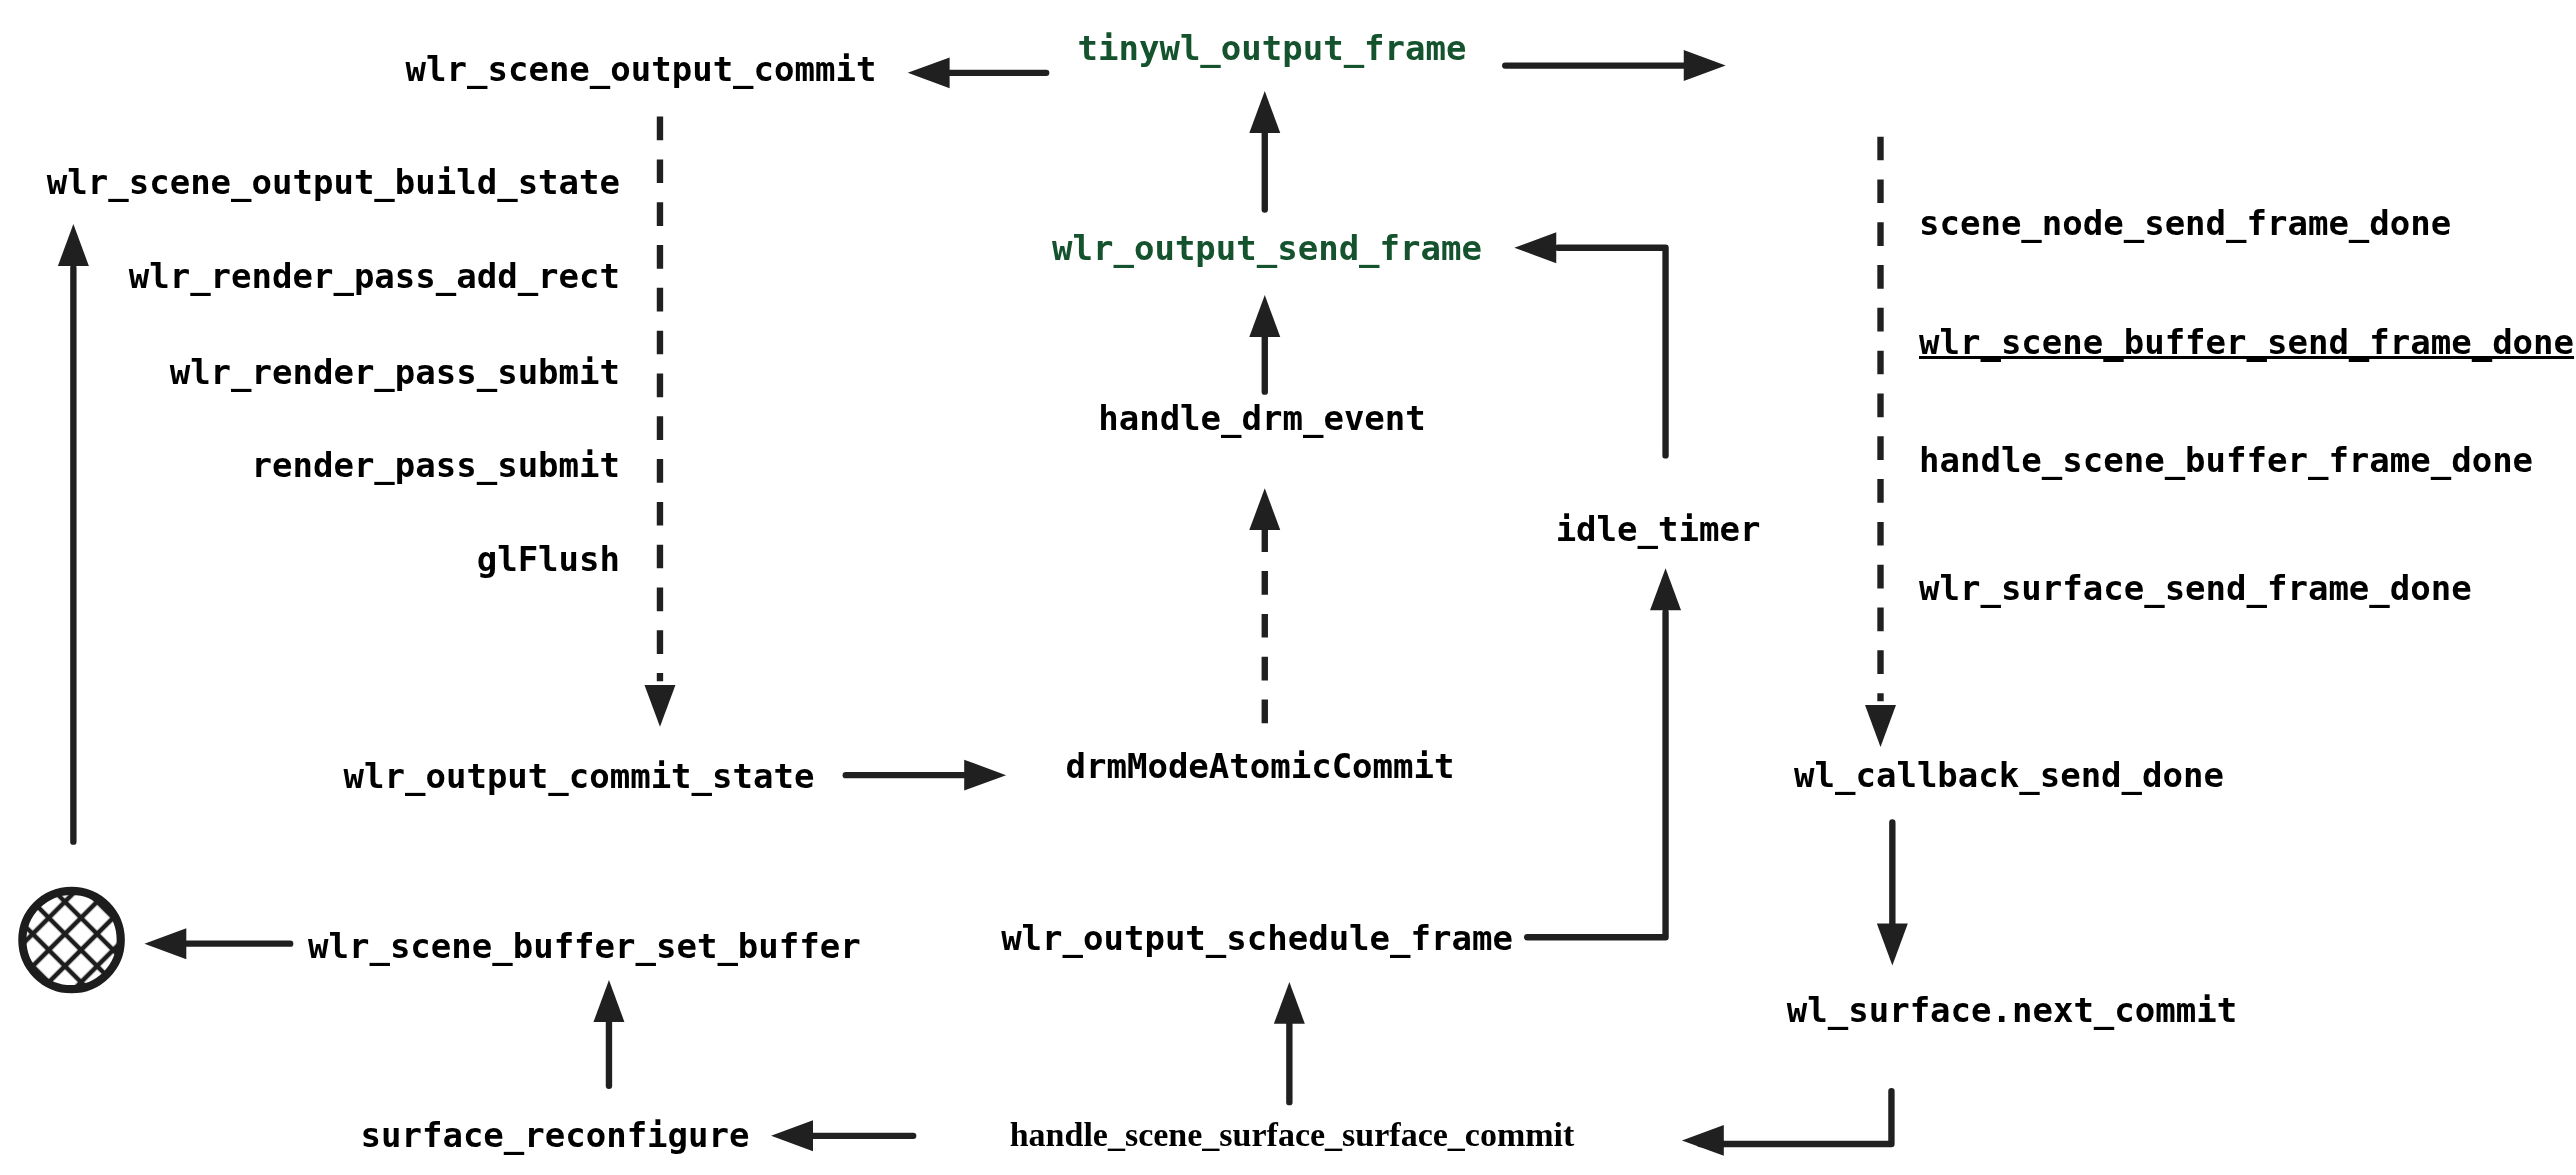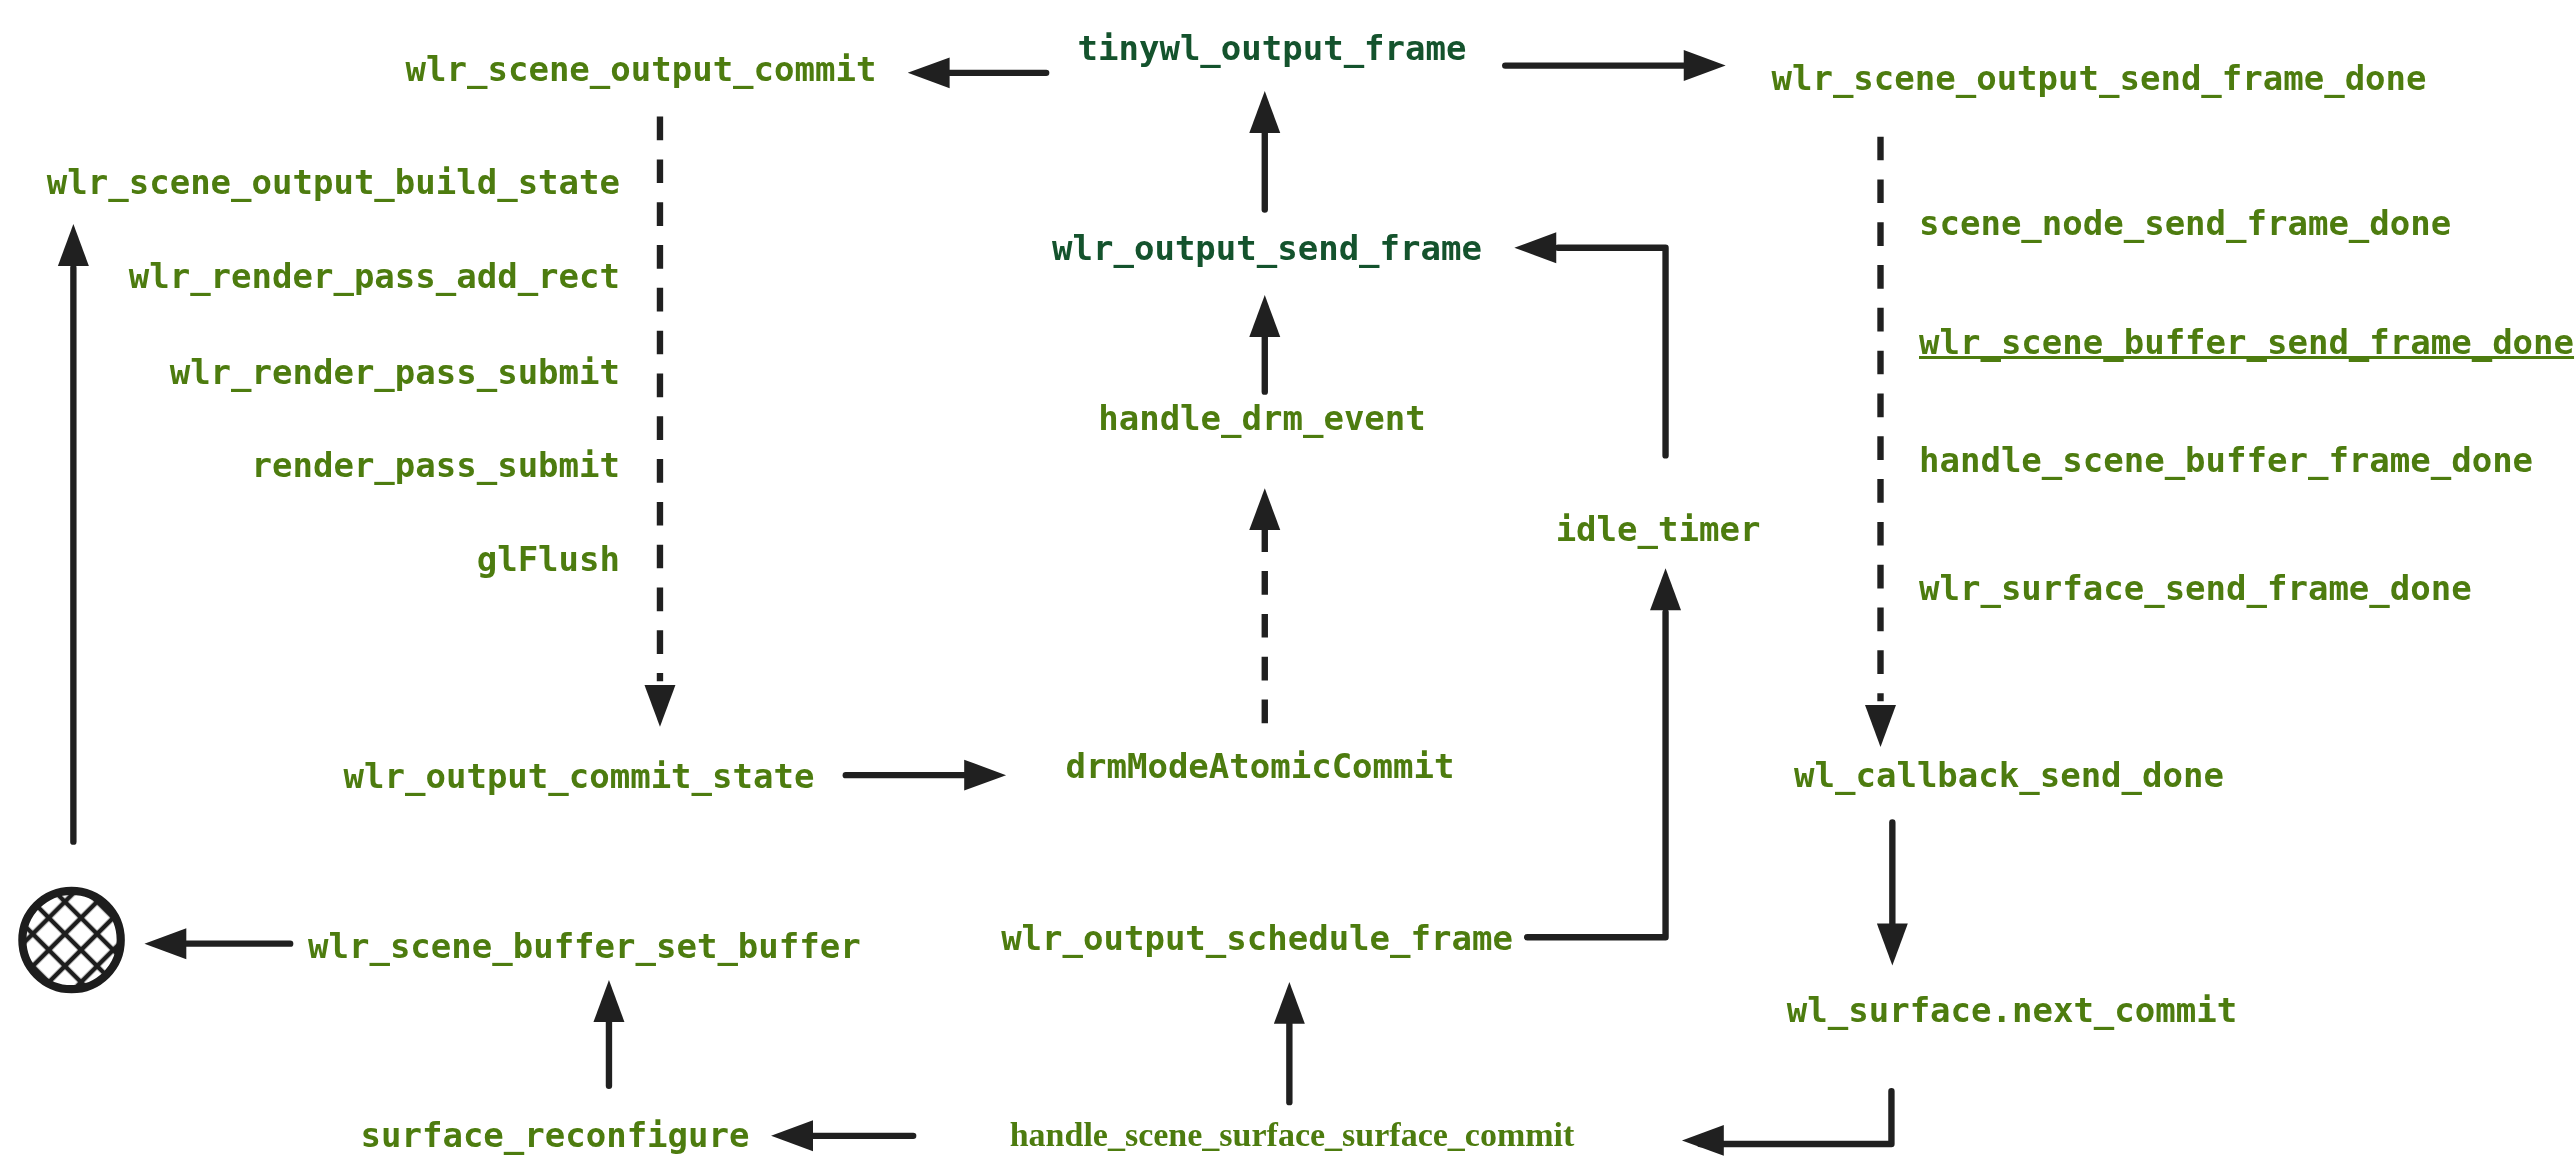--- a/index.html
+++ b/index.html
@@ -1,21 +1,21 @@
 <!DOCTYPE html>
 <html style="font-size:14.6px"><head>
 <meta charset="utf-8">
 <style>
   html,body{margin:0;padding:0;background:#ffffff;}
   body{width:2576px;height:1175px;overflow:hidden;position:relative;
        font-family:"DejaVu Sans Mono","Liberation Mono",monospace;}
   #canvas{position:absolute;left:0;top:0;width:2576px;height:1175px;}
   #edge-layer{position:absolute;left:0;top:0;width:100%;height:100%;}
   #node-layer{position:absolute;left:0;top:0;width:100%;height:100%;}
-  .node{position:absolute;font-size:34px;font-weight:bold;color:#4d7c0f;
+  .node{position:absolute;font-size:34px;font-weight:bold;color:#000000;
         white-space:nowrap;letter-spacing:0;}
   .node.center{transform:translate(-50%,-50%);}
   .node.left{transform:translate(0,-50%);}
   .node.right{transform:translate(-100%,-50%);}
   .node.highlight{color:#14532d;}
   .edge{fill:none;stroke:#202020;stroke-width:7;stroke-linecap:round;stroke-linejoin:round;}
   .edge.dashed{stroke-dasharray:26 21;stroke-linecap:butt;}
   .arrowhead{fill:#202020;stroke:none;}
   .shape-circle{fill:url(#crosshatch);stroke:#1d1d1d;stroke-width:9;}
 </style>
@@ -65,21 +65,20 @@
         <polygon points="668,1076 651,1122 685,1122" class="arrowhead"></polygon>
         <path d="M318 1036 L204 1036" class="edge"></path>
         <polygon points="158,1036 204,1019 204,1053" class="arrowhead"></polygon>
         <path d="M80 924 L80 294" class="edge"></path>
         <polygon points="80,246 63,292 97,292" class="arrowhead"></polygon>
       </g>
   </svg>
   <div id="node-layer">
       <div class="node center" style="left: 641px; top: 69px;">wlr_scene_output_commit</div>
       <div class="node center highlight" style="left: 1272px; top: 48px;">tinywl_output_frame</div>
-      <div class="node center" style="left: 2099px; top: 78px;">wlr_scene_output_send_frame_done</div>
       <div class="node right" style="left: 620px; top: 182px;">wlr_scene_output_build_state</div>
       <div class="node right" style="left: 620px; top: 276px;">wlr_render_pass_add_rect</div>
       <div class="node right" style="left: 620px; top: 372px;">wlr_render_pass_submit</div>
       <div class="node right" style="left: 620px; top: 465px;">render_pass_submit</div>
       <div class="node right" style="left: 620px; top: 559px;">glFlush</div>
       <div class="node center highlight" style="left: 1267px; top: 248px;">wlr_output_send_frame</div>
       <div class="node center" style="left: 1262px; top: 418px;">handle_drm_event</div>
       <div class="node center" style="left: 1658px; top: 505px; margin-top: 24px;">idle_timer</div>
       <div class="node center" style="left: 1260px; top: 766px;">drmModeAtomicCommit</div>
       <div class="node center" style="left: 579px; top: 776px;">wlr_output_commit_state</div>

